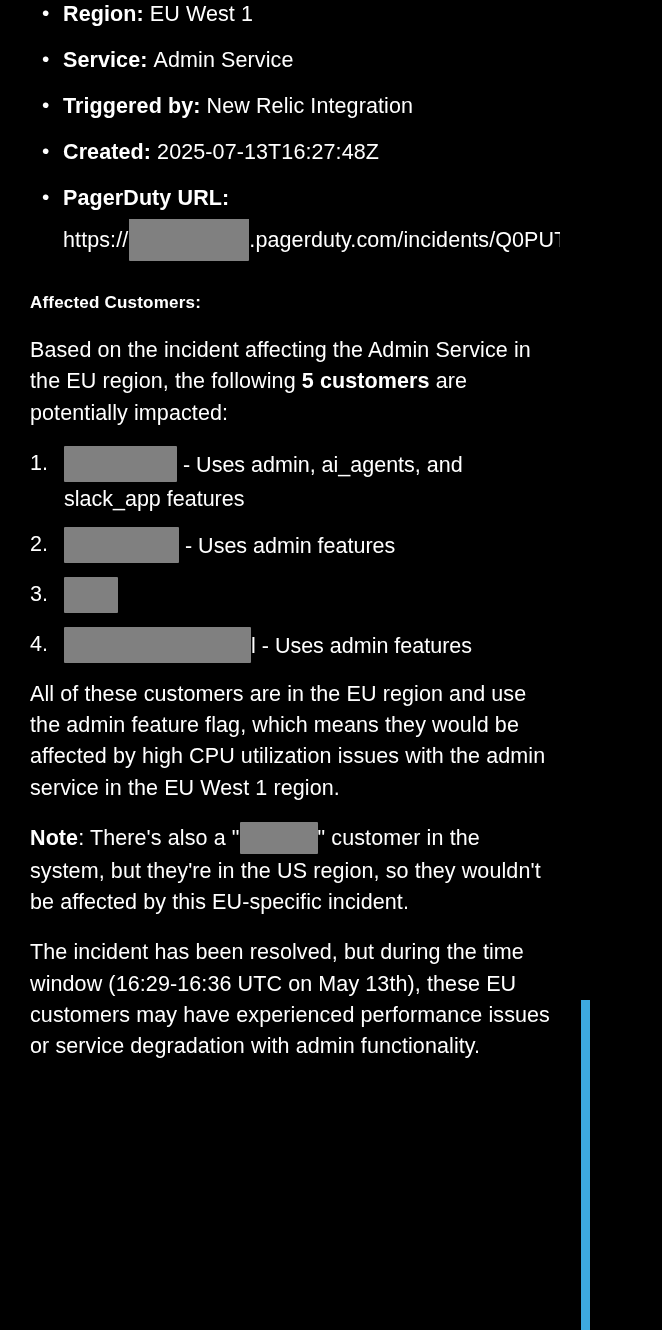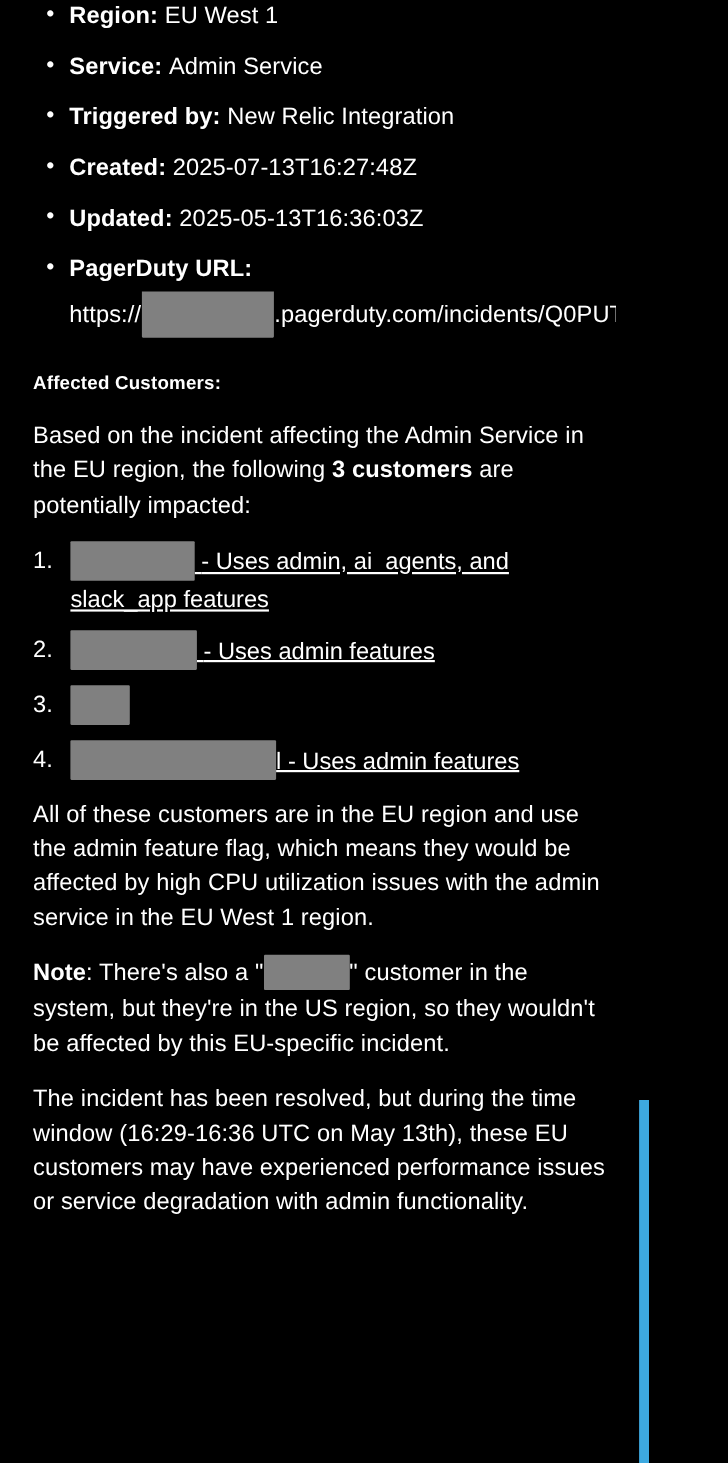--- a/index.html
+++ b/index.html
@@ -89,21 +89,20 @@
     letter-spacing: 0.1px;
   }
   p.para b { font-weight: bold; }
 
   
   ol.cust-list {
     list-style: none;
     margin: 0 0 8px 0;
     padding: 0;
     counter-reset: cust;
-    text-decoration: underline;
   }
   ol.cust-list > li {
     position: relative;
     padding-left: 34px;
     font-size: 21.5px;
     line-height: 1.42;
     margin-bottom: 14px;
     counter-increment: cust;
   }
   ol.cust-list > li::before {
@@ -145,31 +144,28 @@
     <li>
       <span class="lbl">Service</span><span class="lbl">: </span><span class="val">Admin Service</span>
     </li>
     <li>
       <span class="lbl">Triggered by</span><span class="lbl">: </span><span class="val">New Relic Integration</span>
     </li>
     <li>
       <span class="lbl">Created</span><span class="lbl">: </span><span class="val">2025-07-13T16:27:48Z</span>
     </li>
     <li>
-      <span class="lbl">Updated</span><span class="lbl">: </span><span class="val">2025-05-13T16:36:03Z</span>
-    </li>
-    <li>
       <span class="lbl">PagerDuty URL</span><span class="lbl">:</span>
       <span class="url-line"><span>https://</span><span class="redact r-url"></span><span>.pagerduty.com/incidents/Q0PUT</span></span>
     </li>
   </ul>
 
   <h2 class="section-title">Affected Customers:</h2>
 
-  <p class="para"><span>Based on the incident affecting the Admin Service in the EU region, the following </span><b>3 customers</b><span> are potentially impacted:</span></p>
+  <p class="para"><span>Based on the incident affecting the Admin Service in the EU region, the following </span><b>5 customers</b><span> are potentially impacted:</span></p>
 
   <ol class="cust-list">
     <li><span class="redact r-c1"></span> <span>- Uses admin, ai_agents, and slack_app features</span></li>
     <li><span class="redact r-c2"></span> <span>- Uses admin features</span></li>
     <li><span class="redact r-c3"></span> </li>
     <li><span class="redact r-c4"></span><span>l - Uses admin features</span></li>
   </ol>
 
   <p class="para">All of these customers are in the EU region and use the admin feature flag, which means they would be affected by high CPU utilization issues with the admin service in the EU West 1 region.</p>
 

